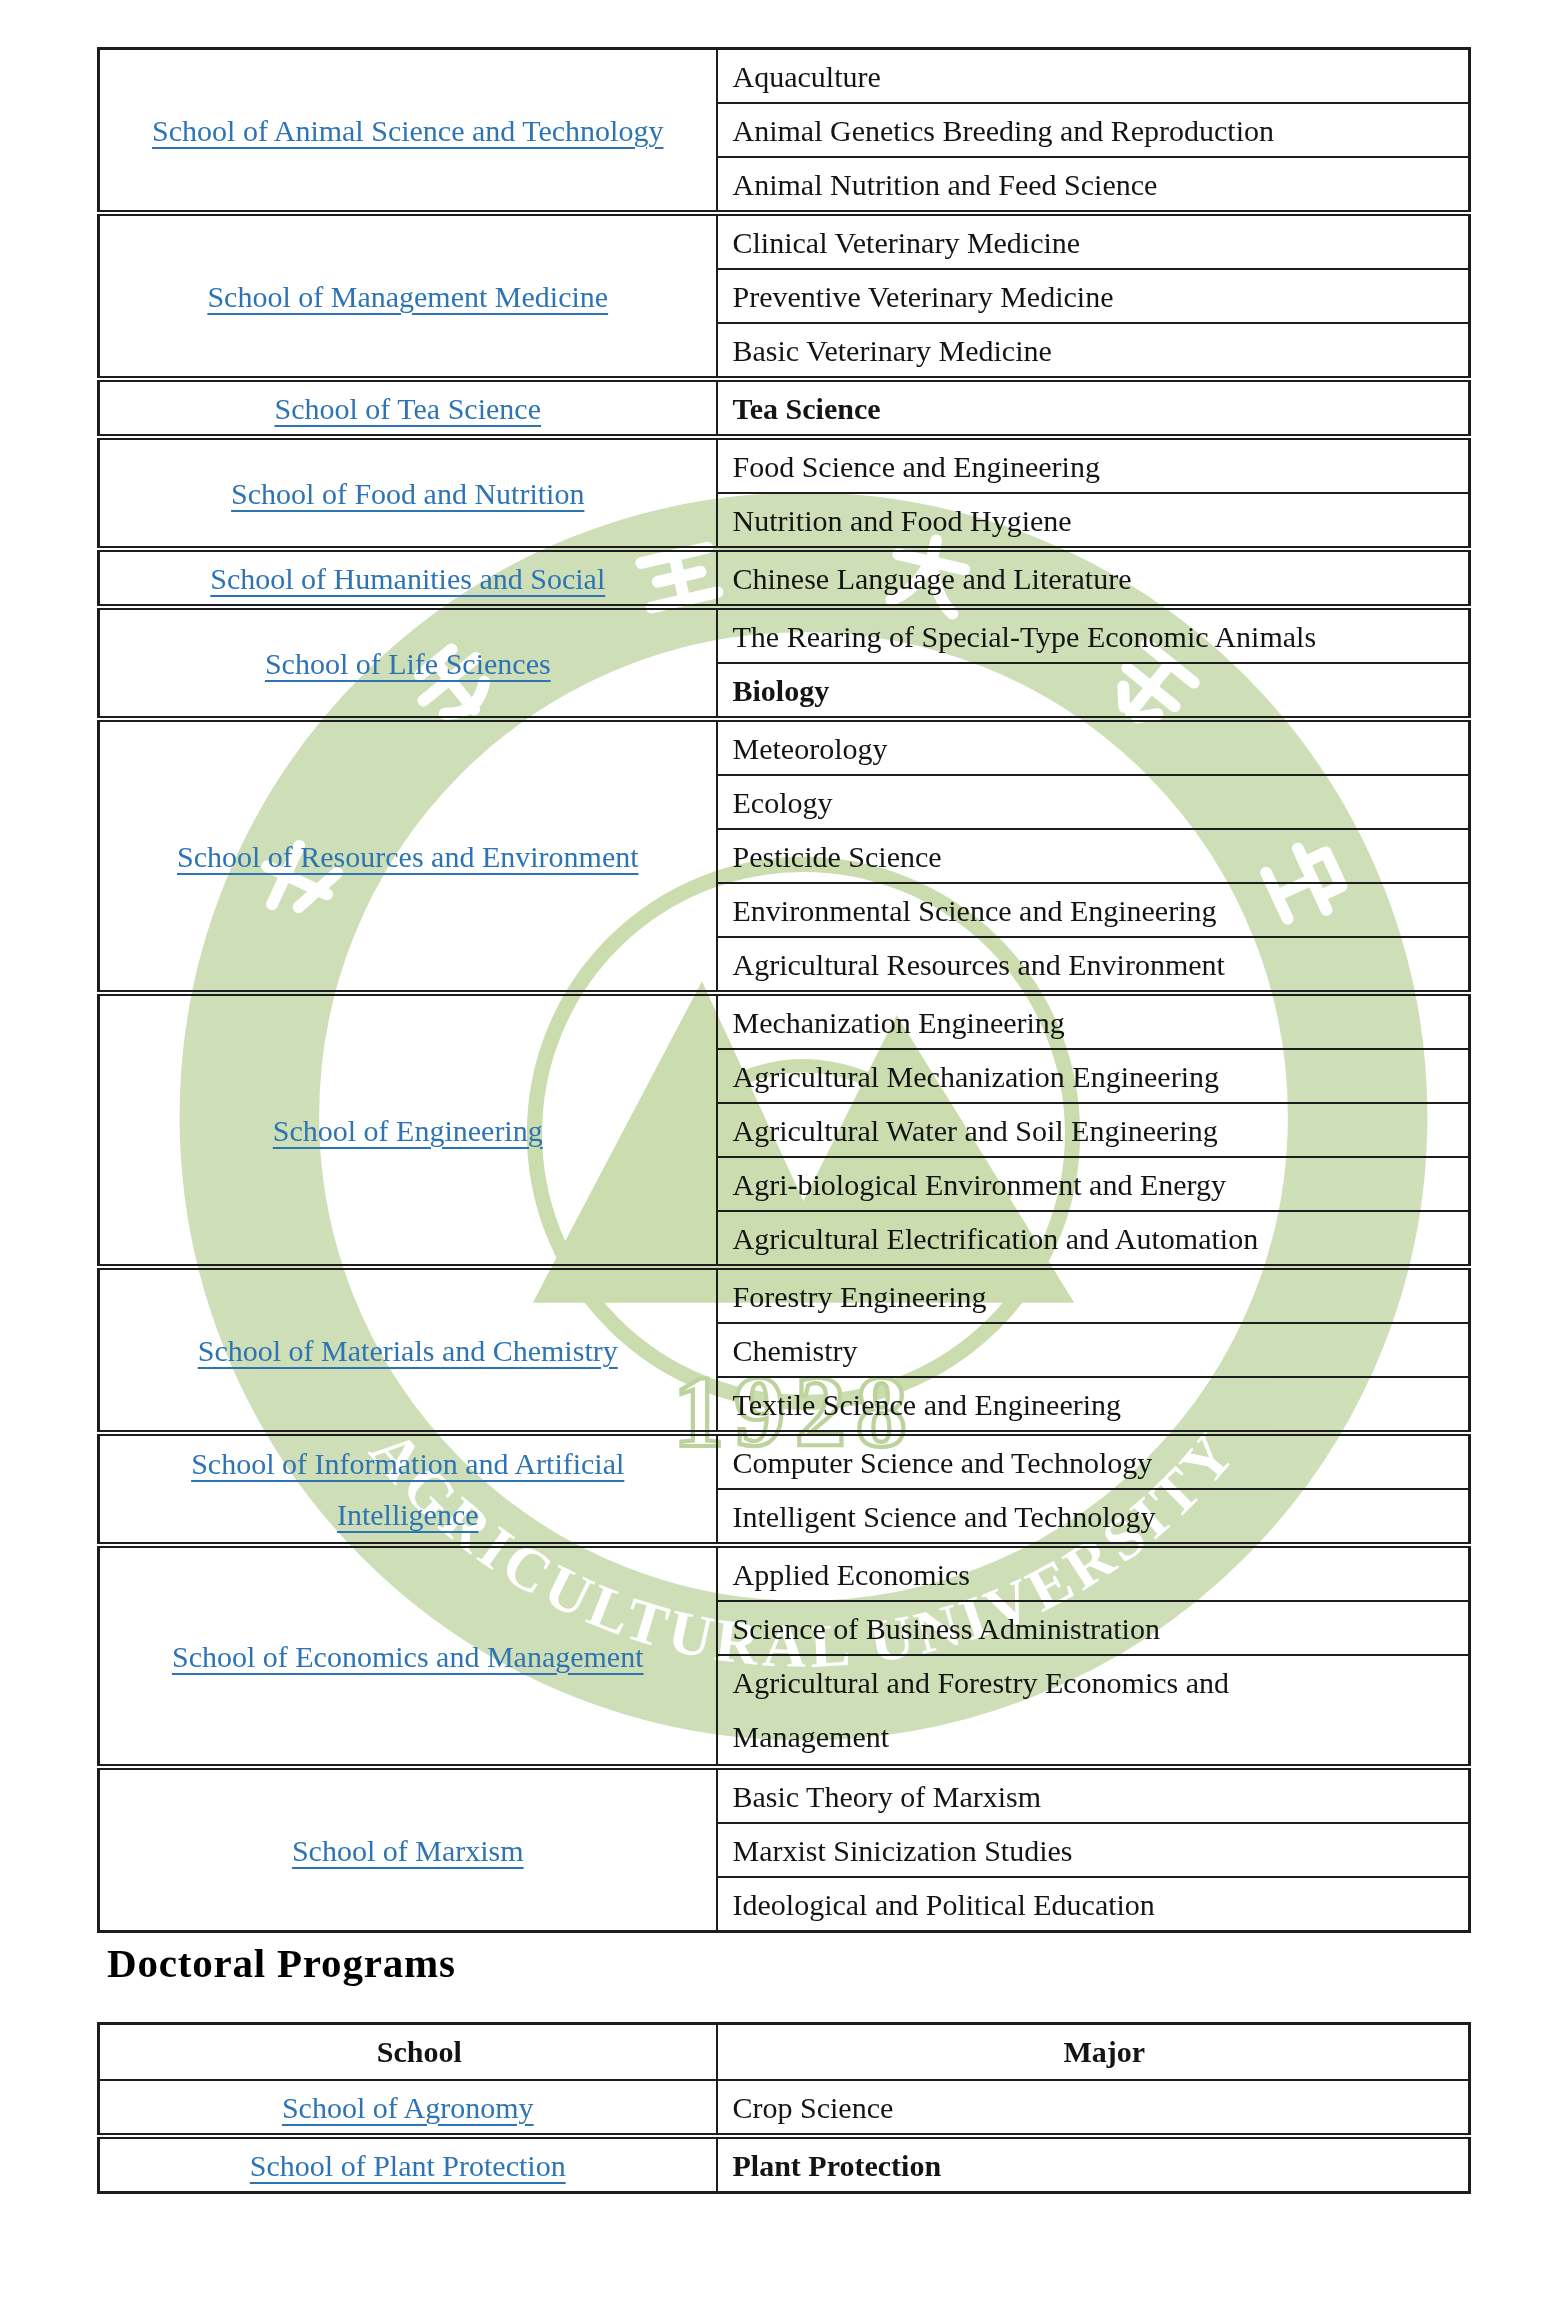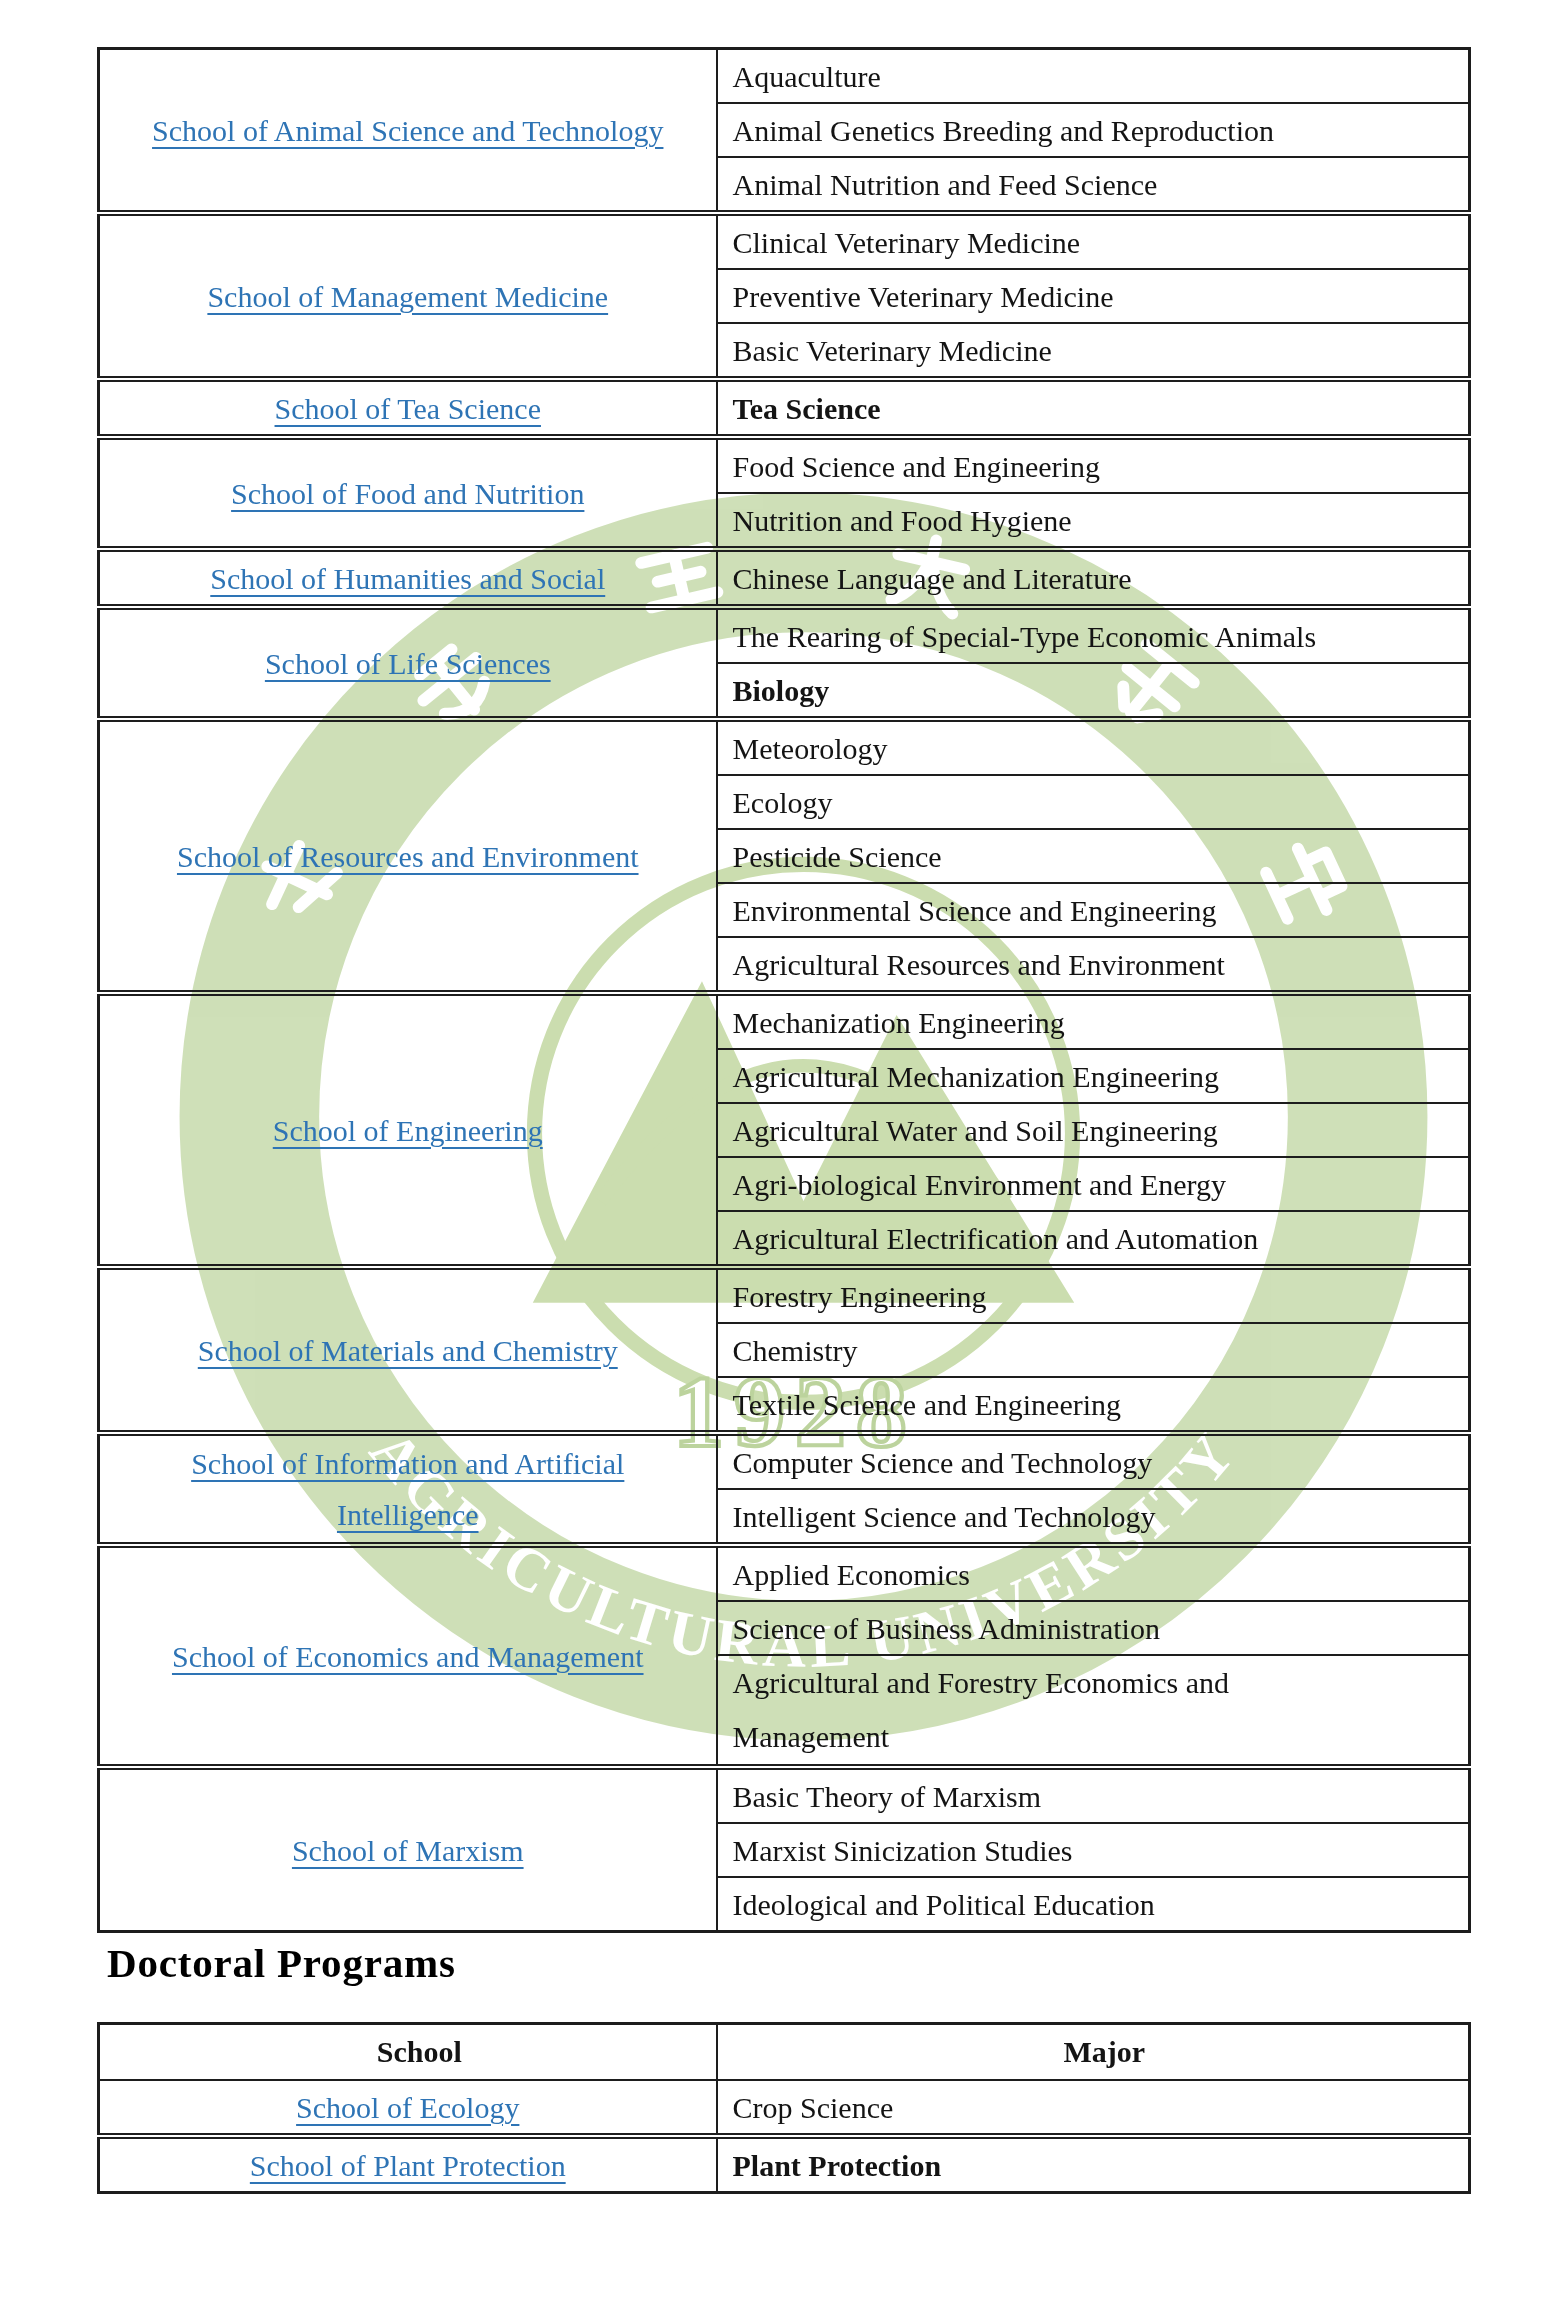--- a/index.html
+++ b/index.html
@@ -232,21 +232,21 @@
         <col style="width:753px">
       </colgroup>
     <thead>
       <tr>
         <th>School</th>
         <th>Major</th>
       </tr>
     </thead>
     <tbody>
         <tr>
-          <td class="school-cell"><span class="school-link">School of Ecology</span></td>
+          <td class="school-cell"><span class="school-link">School of Agronomy</span></td>
           <td class="major-cell">Crop Science</td>
         </tr>
         <tr>
           <td class="school-cell"><span class="school-link">School of Plant Protection</span></td>
           <td class="major-cell b">Plant Protection</td>
         </tr>
       </tbody>
   </table>
 
 </div>

